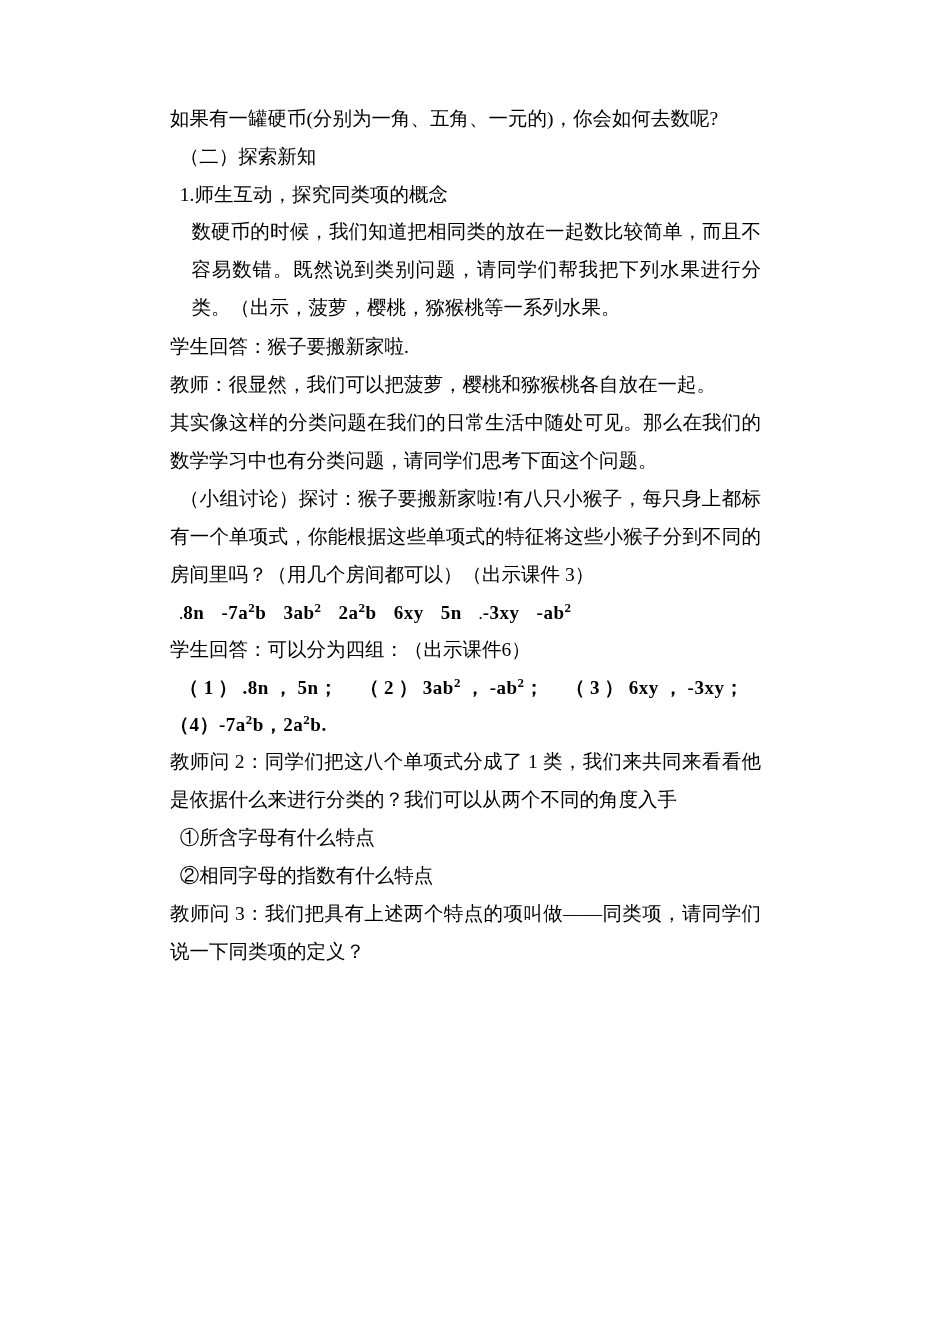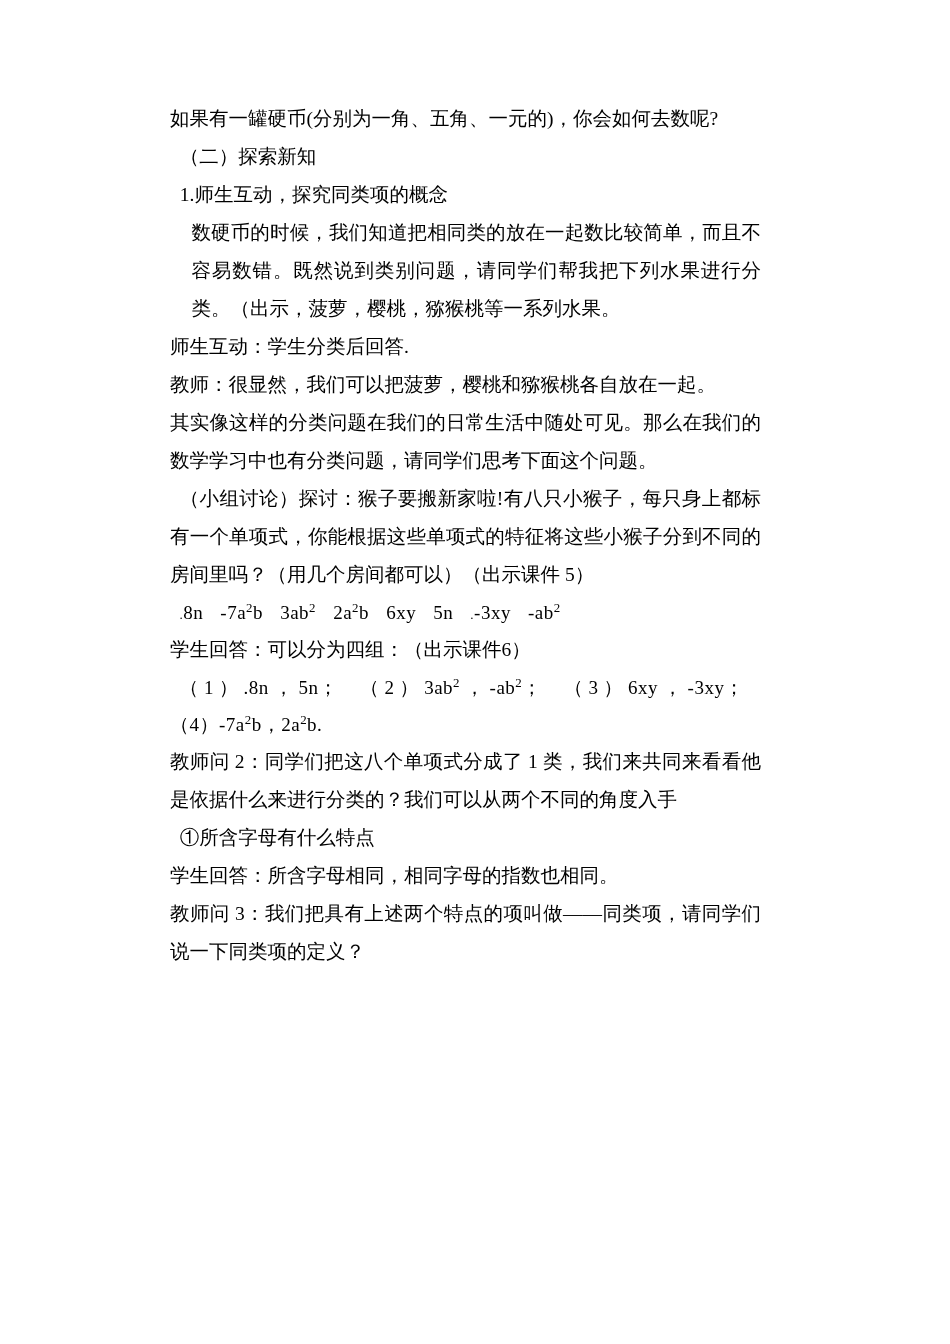--- a/index.html
+++ b/index.html
@@ -29,25 +29,27 @@
   }
   p {
     margin: 0;
     padding: 0;
   }
   .p-indent1 { text-indent: 0; }
   .p-indent2 { text-indent: 0.5em; }
   .p-hang {
     padding-left: 1.1em;
     text-indent: 0;
+    font-family: Liberation Mono, monospace;
   }
   .formula-line {
     font-family: "Liberation Serif", "DejaVu Serif", serif;
     font-size: 19px;
     letter-spacing: 0.5px;
+    font-weight: bold;
   }
   sup {
     font-size: 0.68em;
     vertical-align: super;
     line-height: 0;
   }
   .small-lead {
     font-size: 13px;
     vertical-align: baseline;
   }
@@ -60,45 +62,45 @@
   <div class="doc-body">
 
     <p class="p-indent1">如果有一罐硬币(分别为一角、五角、一元的)，你会如何去数呢?</p>
 
     <p class="p-indent2">（二）探索新知</p>
 
     <p class="p-indent2">1.师生互动，探究同类项的概念</p>
 
     <p class="p-hang">数硬币的时候，我们知道把相同类的放在一起数比较简单，而且不容易数错。既然说到类别问题，请同学们帮我把下列水果进行分类。（出示，菠萝，樱桃，猕猴桃等一系列水果。</p>
 
-    <p class="p-indent1">师生互动：学生分类后回答.</p>
+    <p class="p-indent1">学生回答：猴子要搬新家啦.</p>
 
     <p class="p-indent1">教师：很显然，我们可以把菠萝，樱桃和猕猴桃各自放在一起。</p>
 
     <p class="p-indent1">其实像这样的分类问题在我们的日常生活中随处可见。那么在我们的数学学习中也有分类问题，请同学们思考下面这个问题。</p>
 
-    <p class="p-indent2">（小组讨论）探讨：猴子要搬新家啦!有八只小猴子，每只身上都标有一个单项式，你能根据这些单项式的特征将这些小猴子分到不同的房间里吗？（用几个房间都可以）（出示课件 5）</p>
+    <p class="p-indent2">（小组讨论）探讨：猴子要搬新家啦!有八只小猴子，每只身上都标有一个单项式，你能根据这些单项式的特征将这些小猴子分到不同的房间里吗？（用几个房间都可以）（出示课件 3）</p>
 
     <p class="formula-line p-indent2">
       <span class="small-lead">.</span><span>8n</span><span class="sp"></span><span>-7a<sup>2</sup>b</span><span class="sp"></span><span>3ab<sup>2</sup></span><span class="sp"></span><span>2a<sup>2</sup>b</span><span class="sp"></span><span>6xy</span><span class="sp"></span><span>5n</span><span class="sp"></span><span class="small-lead">.</span><span>-3xy</span><span class="sp"></span><span>-ab<sup>2</sup></span>
     </p>
 
 
 
     <p class="p-indent1">学生回答：可以分为四组：（出示课件6）</p>
 
     <p class="formula-line p-indent2">
       <span>（1）.8n，5n；</span><span class="sp"></span><span>（2）3ab<sup>2</sup>，-ab<sup>2</sup>；</span><span class="sp"></span><span>（3）6xy，-3xy；</span><span class="sp"></span><span>（4）-7a<sup>2</sup>b，2a<sup>2</sup>b.</span>
     </p>
 
     <p class="p-indent1">教师问 2：同学们把这八个单项式分成了 1 类，我们来共同来看看他是依据什么来进行分类的？我们可以从两个不同的角度入手</p>
 
     <p class="p-indent2">①所含字母有什么特点</p>
 
+    <p class="p-indent2">②相同字母的指数有什么特点</p>
 
-    <p class="p-indent1">学生回答：所含字母相同，相同字母的指数也相同。</p>
 
     <p class="p-indent1">教师问 3：我们把具有上述两个特点的项叫做——同类项，请同学们说一下同类项的定义？</p>
 
 
 
   </div>
 </div>
 
 </body></html>

